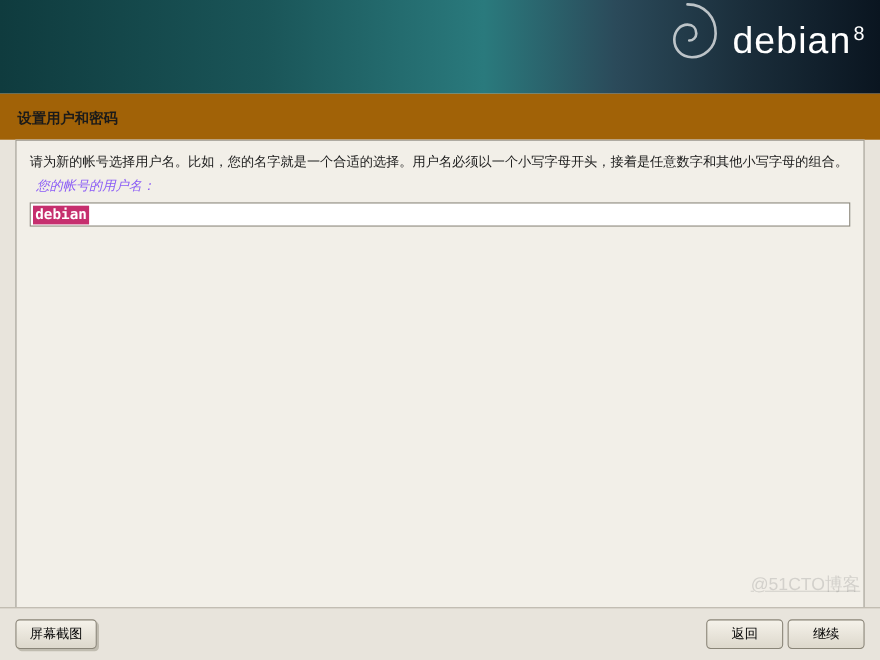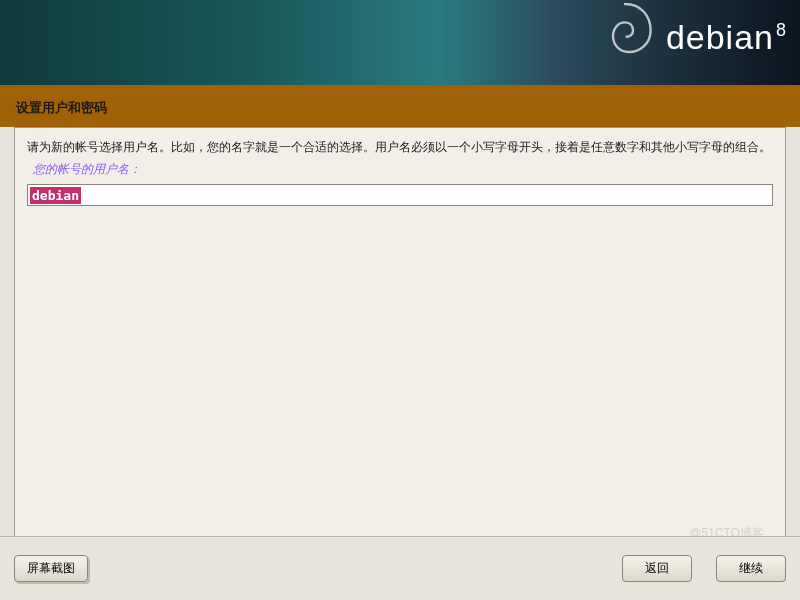--- a/index.html
+++ b/index.html
@@ -56,47 +56,47 @@
     .input-selected {
       background: #c62f6e;
       color: #fff;
       font-family: monospace;
       font-size: 13px;
       padding: 1px 2px;
       font-weight: bold;
     }
     .footer {
       position: absolute; bottom: 0; left: 0; right: 0;
-      height: 64px;
+      height: 48px;
       border-top: 1px solid #b8b4a8;
       background: #e8e4dc;
       display: flex; align-items: center;
       padding: 0 14px;
     }
     .btn {
       border: 1px solid #8a8578;
       background: linear-gradient(#f5f2ea, #ddd8cc);
       padding: 4px 2px;
       font-size: 12px;
       border-radius: 4px;
       cursor: pointer;
       font-family: inherit;
       min-width: 70px;
     }
     .btn-screenshot {
       padding: 4px 12px;
       box-shadow: 1px 1px 0 #c0bcb0, 2px 2px 0 #c0bcb0;
     }
     .footer-spacer { flex: 1; }
-    .footer .btn + .btn { margin-left: 24px; }
+    .footer .btn + .btn { margin-left: 4px; }
     .watermark {
       position: absolute;
-      right: 36px; bottom: 58px;
+      right: 18px; bottom: 58px;
       color: rgba(120,120,120,0.25);
-      font-size: 12px;
+      font-size: 16px;
       pointer-events: none;
       text-decoration: underline;
     }
   </style>
 </head>
 <body>
 
 <div class="banner">
   <svg class="banner-swirl" viewBox="0 0 100 100">
     <path d="M50 15 C 70 15, 82 30, 82 48 C 82 65, 68 75, 55 75 C 42 75, 35 65, 35 55 C 35 45, 42 38, 50 38 C 56 38, 60 42, 60 48 C 60 53, 56 56, 52 56" stroke="rgba(255,255,255,0.7)" stroke-width="3" fill="none" stroke-linecap="round"></path>

